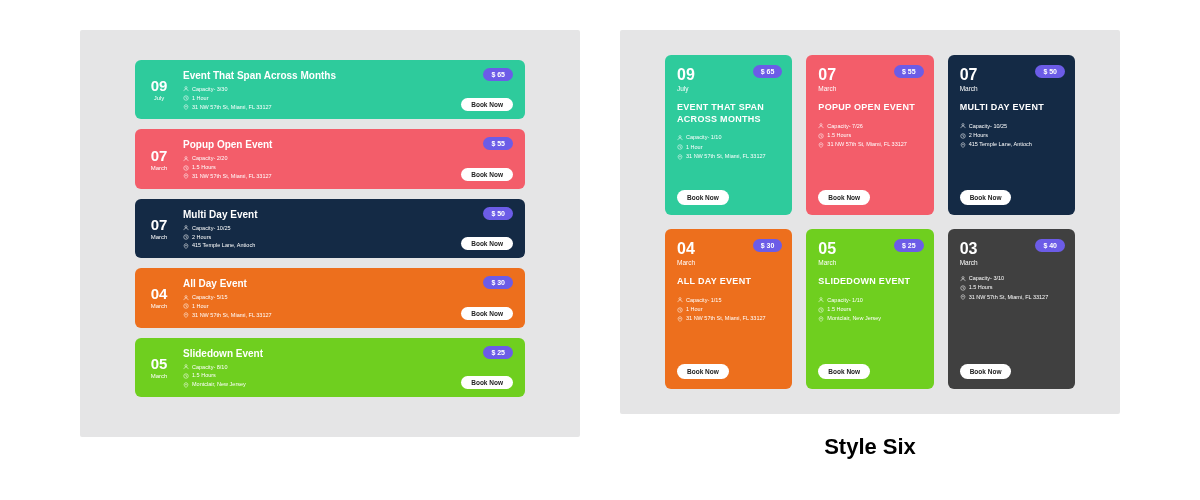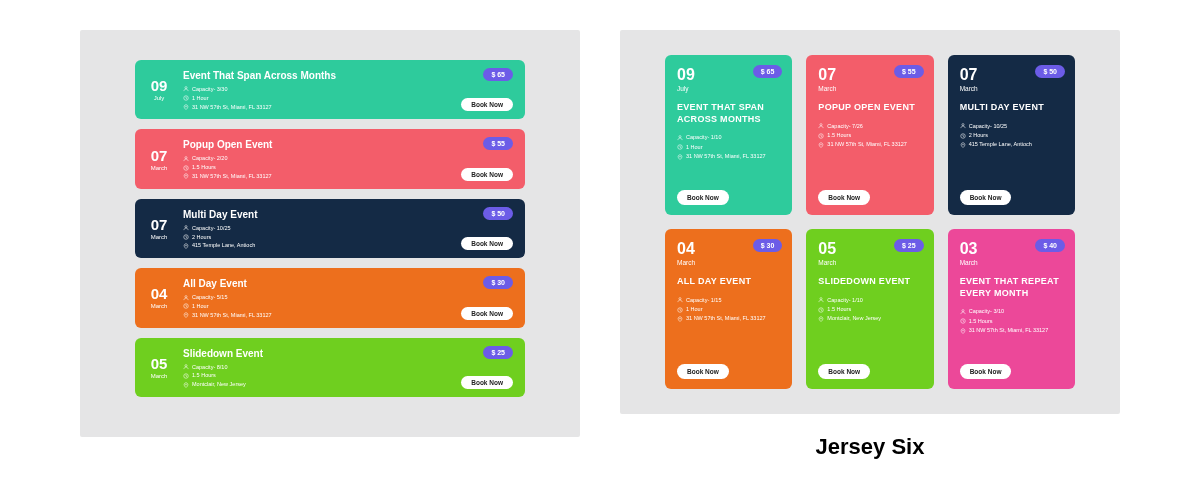--- a/index.html
+++ b/index.html
@@ -337,25 +337,24 @@
               </div>
               <div>
                 <svg class="ic" viewBox="0 0 8 8">
                   <use href="#i-pin"></use>
                 </svg>
                 <span>Montclair, New Jersey</span>
               </div>
             </div>
             <div class="book">Book Now</div>
           </div>
-          <div class="card6" style="background: #ec4899;">
+          <div class="card6" style="background: #404040;">
             <div class="day">03</div>
             <div class="mon">March</div>
             <div class="price">$ 40</div>
-            <div class="title">EVENT THAT REPEAT EVERY MONTH</div>
             <div class="meta">
               <div>
                 <svg class="ic" viewBox="0 0 8 8">
                   <use href="#i-user"></use>
                 </svg>
                 <span>Capacity- 3/10</span>
               </div>
               <div>
                 <svg class="ic" viewBox="0 0 8 8">
                   <use href="#i-clock"></use>
@@ -366,15 +365,15 @@
                 <svg class="ic" viewBox="0 0 8 8">
                   <use href="#i-pin"></use>
                 </svg>
                 <span>31 NW 57th St, Miami, FL 33127</span>
               </div>
             </div>
             <div class="book">Book Now</div>
           </div>
         </div>
     </div>
-    <div class="caption">Jersey Six</div>
+    <div class="caption">Style Six</div>
   </div>
 </div>
 
 </body></html>

